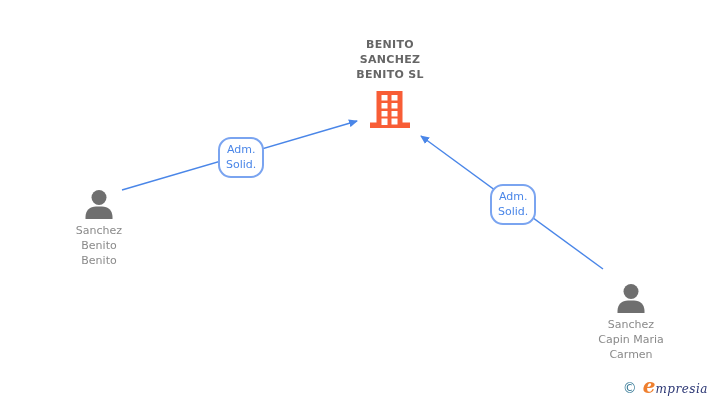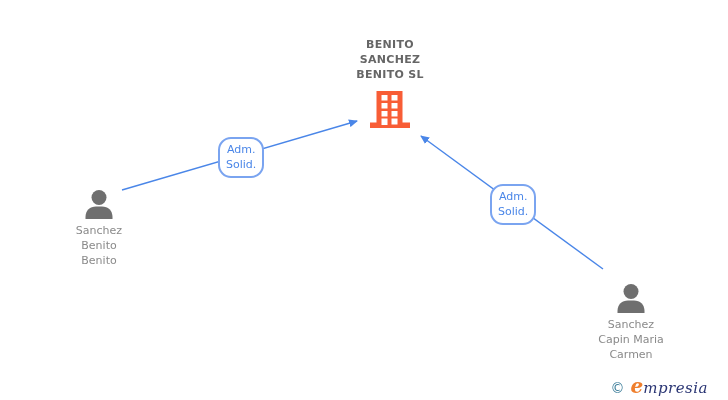--- a/index.html
+++ b/index.html
@@ -29,21 +29,21 @@
     border-radius:13px; padding:3px 6px 4px; font-size:11px; color:var(--label-text);
     line-height:15px; text-align:center; cursor:pointer;
   }
   #rel-0 { left:218px; top:137px; }
   #rel-1 { left:490px; top:184px; }
 
   .logo { position:absolute; right:4px; bottom:2px; display:flex; align-items:baseline; gap:6px; cursor:pointer; }
   .logo-c { color:var(--logo-copyright); font-size:14px; }
   .logo-brand { font-family:"DejaVu Serif", serif; font-style:italic; white-space:nowrap; }
   .logo-e { color:var(--logo-e); font-size:20px; font-weight:bold; }
-  .logo-rest { color:var(--logo-text); font-size:15px; letter-spacing:0.5px; }
+  .logo-rest { color:var(--logo-text); font-size:12px; letter-spacing:0.5px; }
 </style>
 </head>
 <body>
 
 <div class="canvas">
 
   <svg class="arrows" viewBox="0 0 728 400" xmlns="http://www.w3.org/2000/svg">
     <defs>
       <marker id="ah" markerWidth="10" markerHeight="8" refX="8" refY="4" orient="auto" markerUnits="userSpaceOnUse">
         <path class="arrow-head" d="M0,0 L9,4 L0,8 Z"></path>

